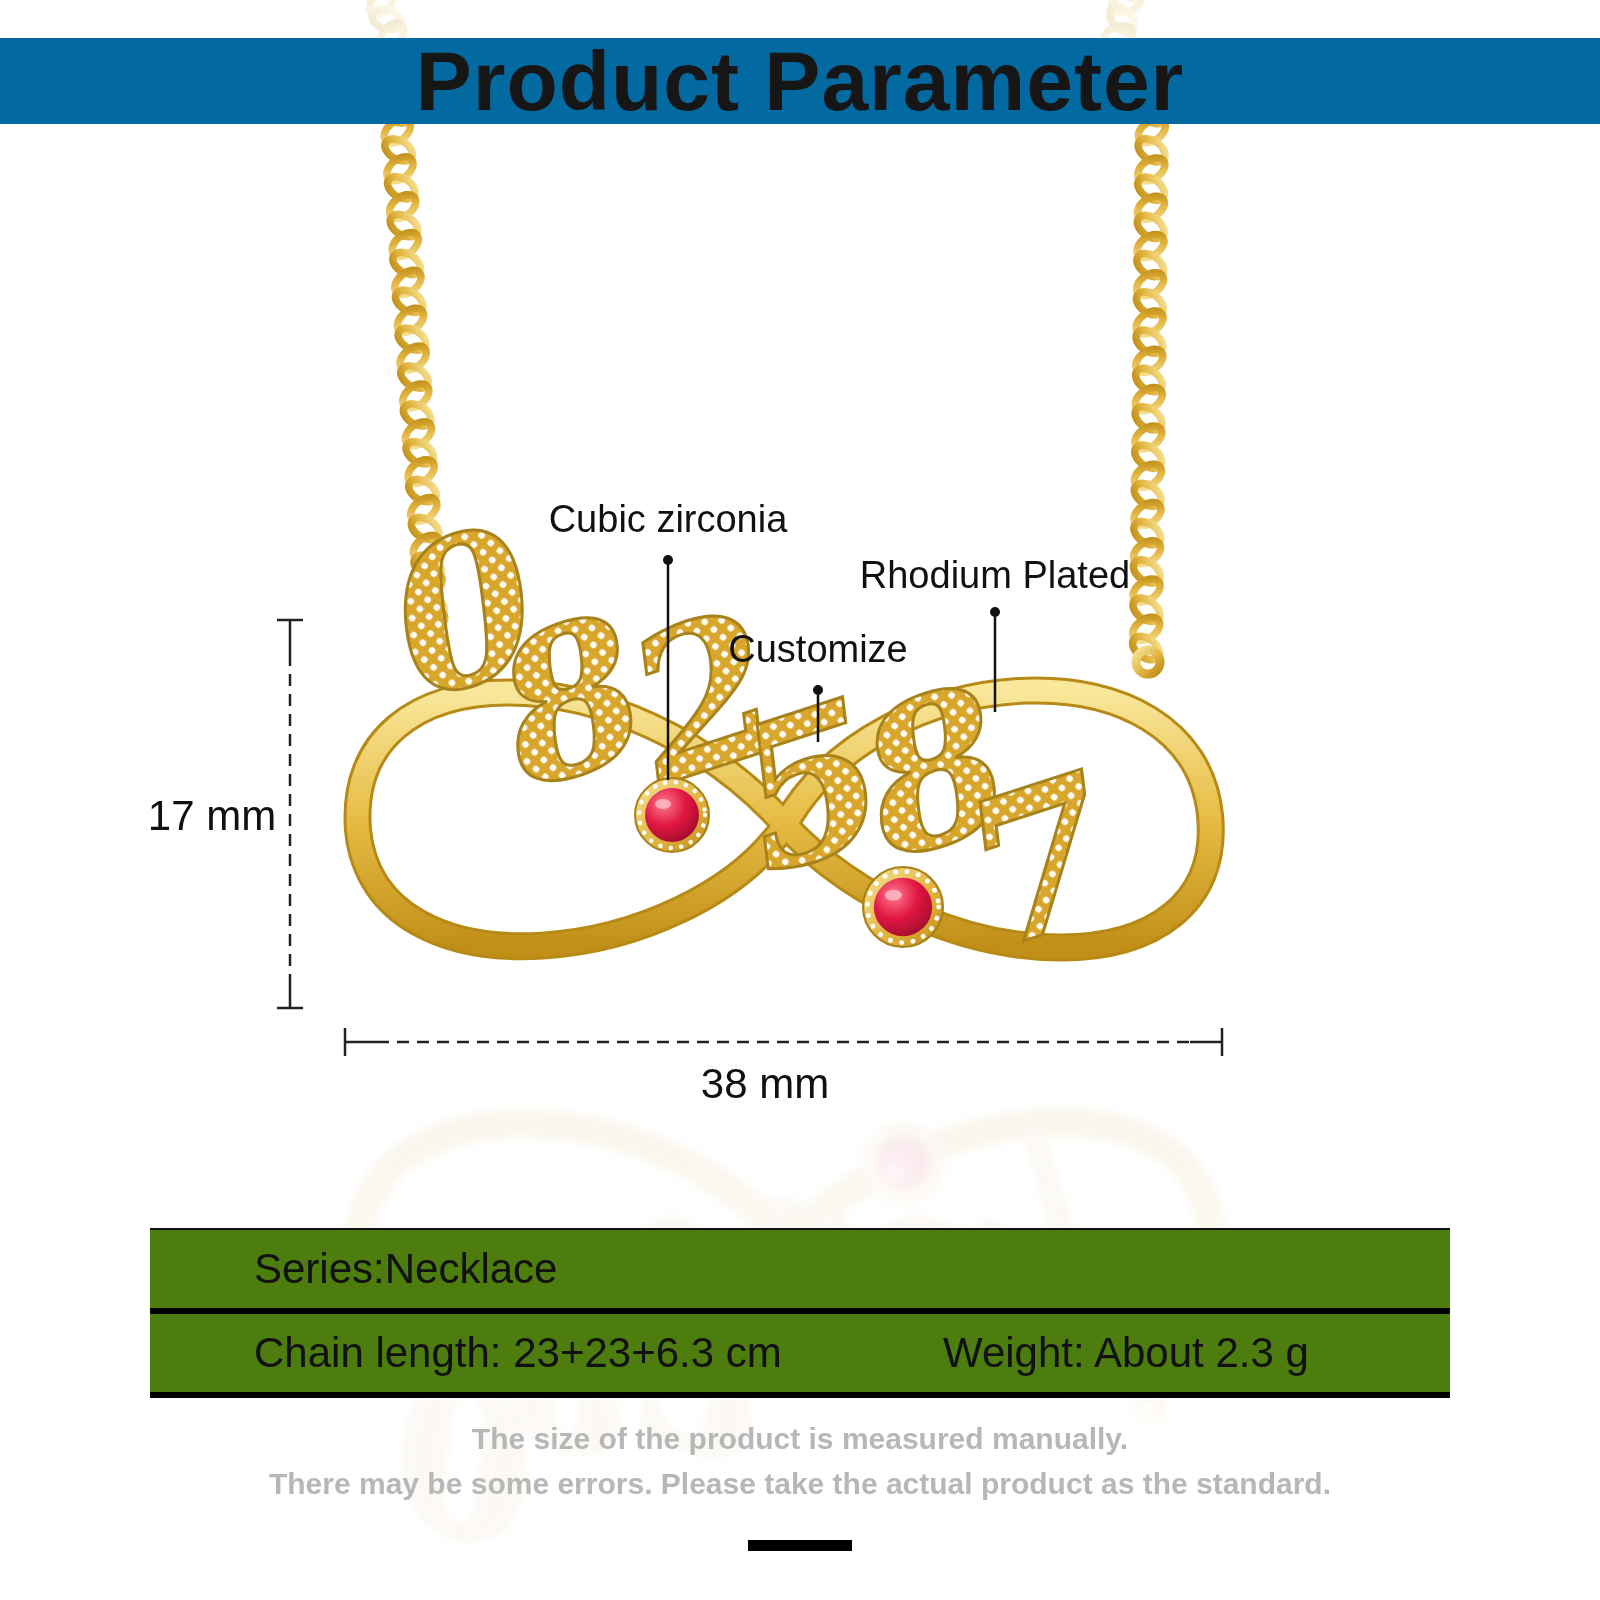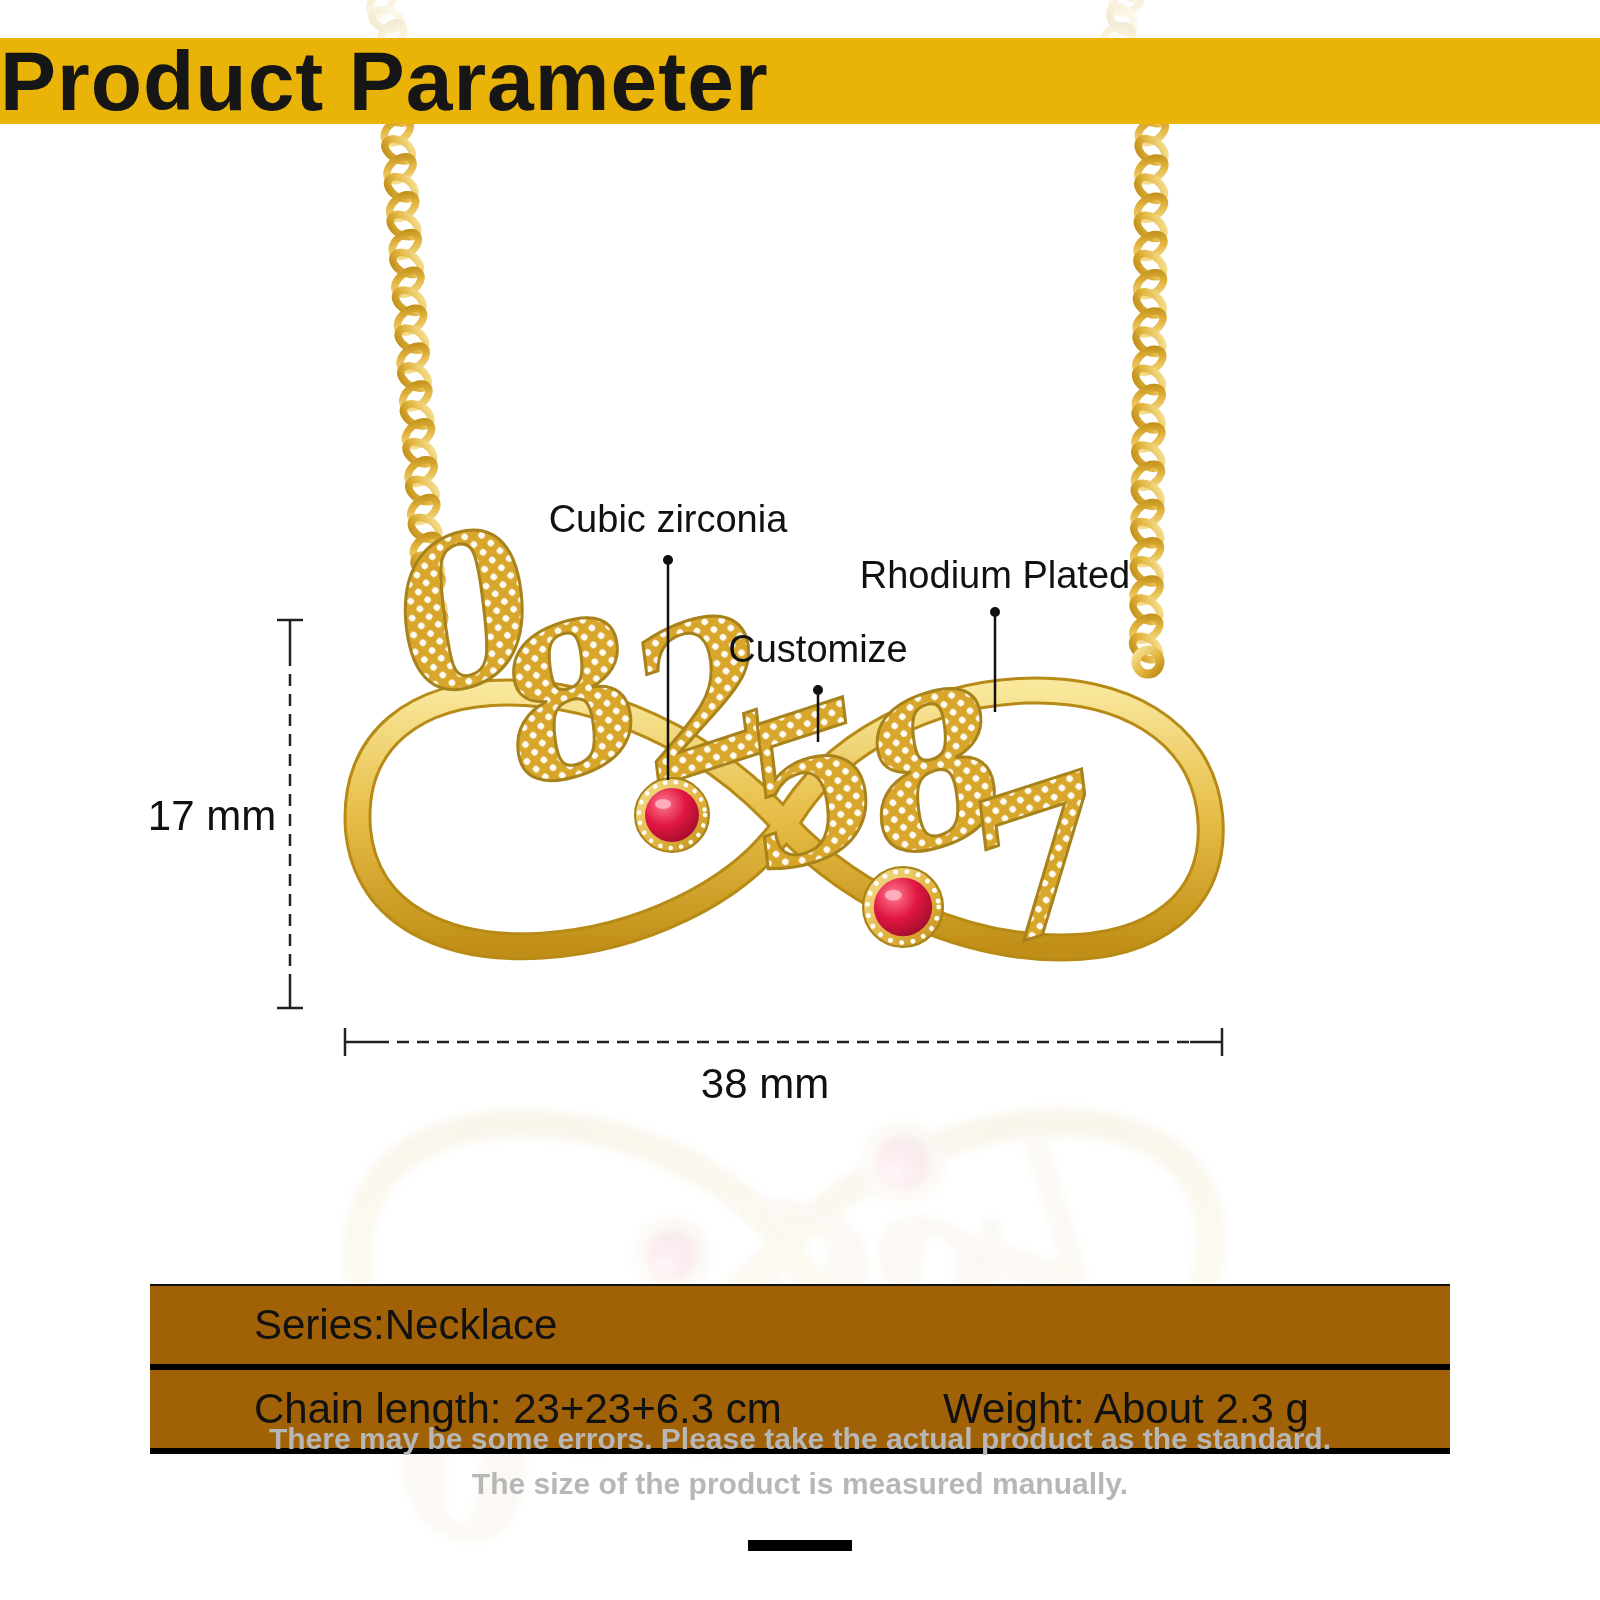--- a/index.html
+++ b/index.html
@@ -1,25 +1,25 @@
 <!DOCTYPE html>
 <html><head>
 <meta charset="utf-8">
 <style>
   html,body{margin:0;padding:0;background:#fff;}
   .page{position:relative;width:1600px;height:1600px;background:#fff;overflow:hidden;
         font-family:"Liberation Sans",sans-serif;margin:0 auto;}
   
-  .header-bar{position:absolute;left:0;top:38px;width:1600px;height:86px;background:#eab308;
-              display:flex;align-items:center;justify-content:flex-start;z-index:3;}
+  .header-bar{position:absolute;left:0;top:38px;width:1600px;height:86px;background:#0369a1;
+              display:flex;align-items:center;justify-content:center;z-index:3;}
   .header-bar h1{margin:0;font-size:84px;font-weight:700;color:#161616;letter-spacing:1px;}
   
   .art{position:absolute;left:0;top:0;width:1600px;height:1600px;z-index:1;}
   
-  .specs{position:absolute;left:150px;top:1284px;width:1300px;z-index:4;background:#a16207;}
+  .specs{position:absolute;left:150px;top:1228px;width:1300px;z-index:4;background:#4d7c0f;}
   .rule-thin{height:2px;background:#111;}
   .rule-thick{height:6px;background:#000;}
   .spec-row{display:grid;grid-template-columns:53% 47%;align-items:center;height:78px;}
   .spec-cell{font-size:42px;color:#111;padding-left:104px;white-space:nowrap;}
   
   .footer{position:absolute;left:0;top:1416px;width:1600px;text-align:center;z-index:4;}
   .footer div{font-size:30px;line-height:45px;color:#b7b7b7;font-weight:700;}
   .bottom-bar{position:absolute;left:748px;top:1540px;width:104px;height:11px;background:#000;z-index:4;}
   text{font-family:"Liberation Sans",sans-serif;}
   .num-text{font-family:"DejaVu Serif",serif;font-style:italic;font-weight:700;}
@@ -213,18 +213,18 @@
     </div>
     <div class="rule-thick"></div>
     <div class="spec-row">
       <div class="spec-cell">Chain length: 23+23+6.3 cm</div>
       <div class="spec-cell">Weight: About 2.3 g</div>
     </div>
     <div class="rule-thick"></div>
   </div>
 
   <div class="footer">
+    <div>The size of the product is measured manually.</div>
     <div>There may be some errors. Please take the actual product as the standard.</div>
-    <div>The size of the product is measured manually.</div>
   </div>
 
   <div class="bottom-bar"></div>
 </div>
 
 </body></html>

